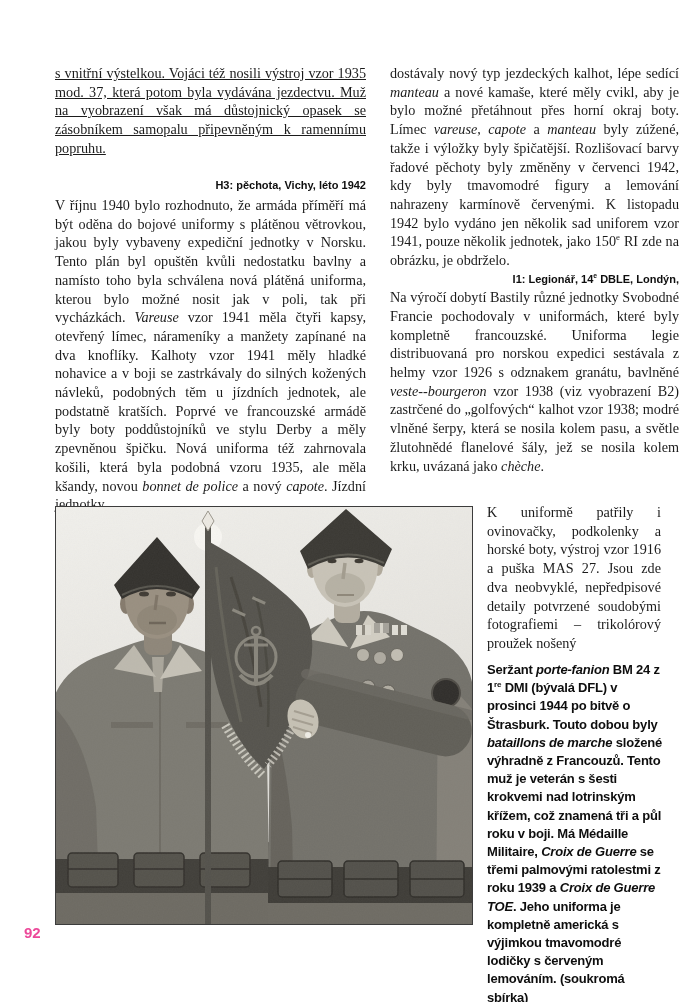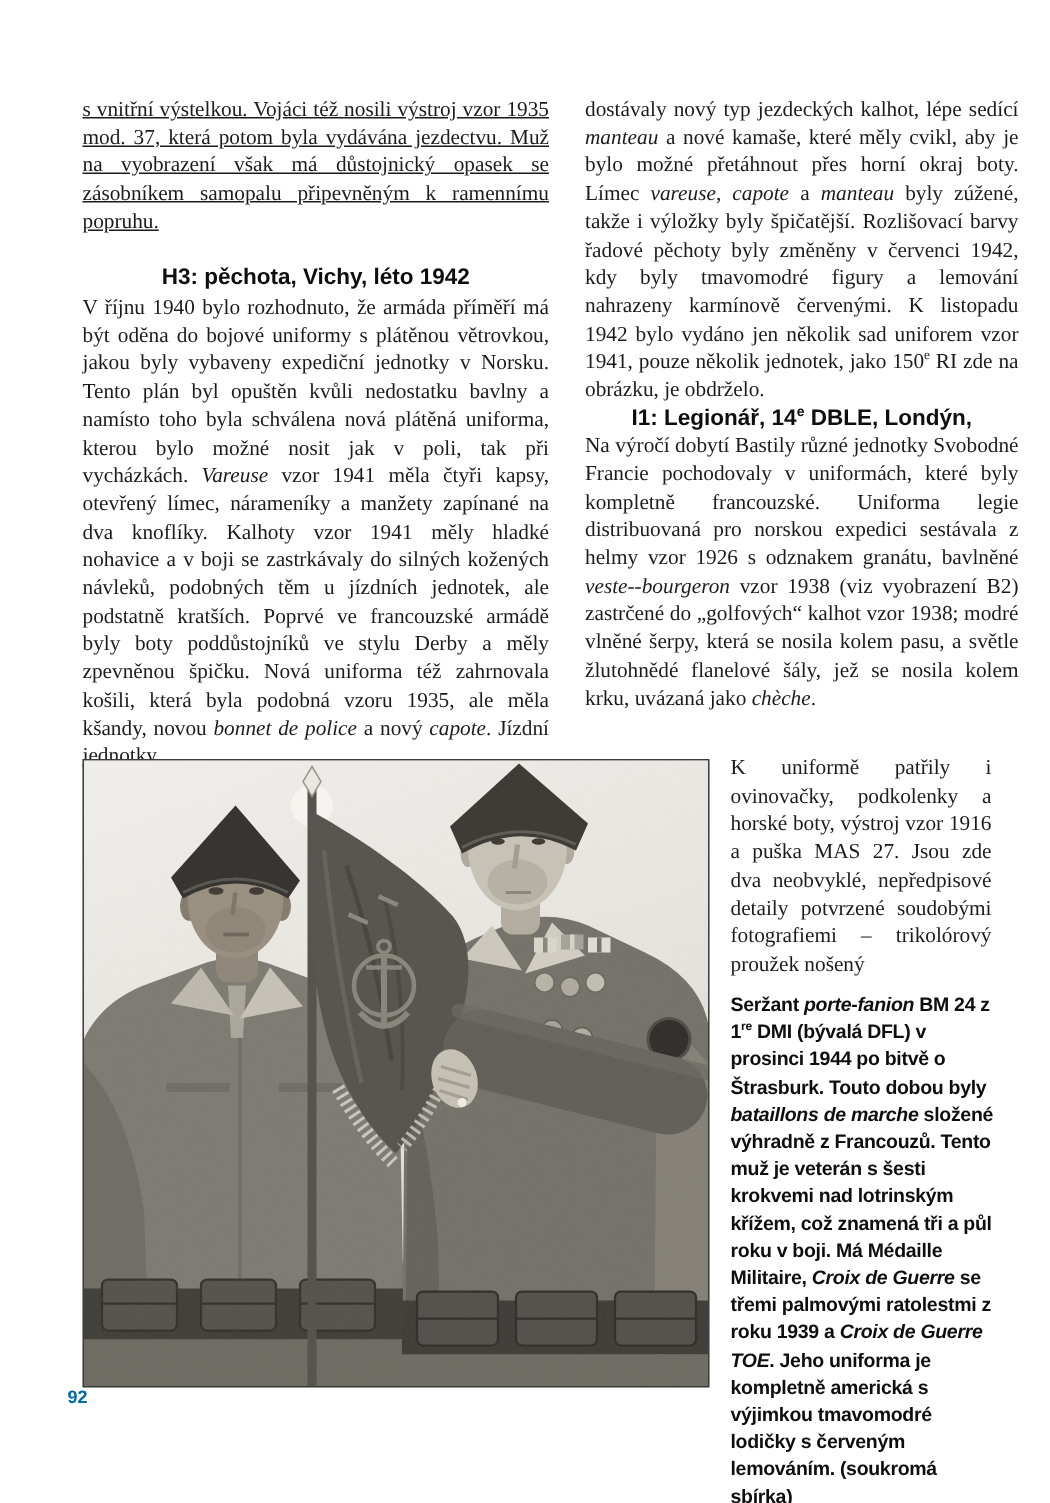--- a/index.html
+++ b/index.html
@@ -8,30 +8,30 @@
     background:#ffffff;color:#1a1a1a;
     font-family:"Liberation Serif", serif;
   }
   .abs{position:absolute;}
   .body-text{
     font-size:14.2px;line-height:18.7px;text-align:justify;
     color:#1b1b1b;
   }
   .heading{
     font-family:"Liberation Sans", sans-serif;font-weight:700;
-    font-size:15px;line-height:18.5px;color:#0e0e0e;text-align:center;
+    font-size:11px;line-height:18.5px;color:#0e0e0e;text-align:right;
   }
   .caption{
     font-family:"Liberation Sans", sans-serif;font-weight:700;
     font-size:13px;line-height:18.2px;letter-spacing:-0.2px;
     color:#0e0e0e;text-align:left;
   }
   .pagenum{
     font-family:"Liberation Sans", sans-serif;font-weight:700;
-    font-size:12px;color:#0369a1;margin-left:21px;
+    font-size:15px;color:#ec4899;
   }
   .photo-frame{
     border:1px solid #3c3c3c;box-sizing:border-box;background:#e8e7e3;
   }
   .photo-frame svg{display:block;}
   #right-col .heading{margin-top:0;margin-bottom:0;}
 </style>
 </head>
 <body>
 

